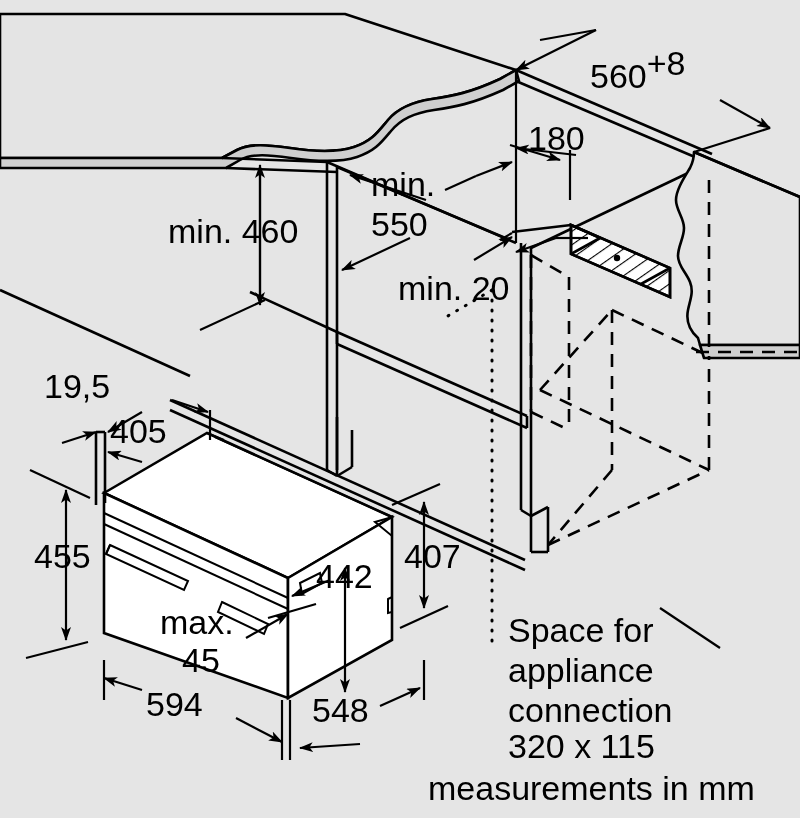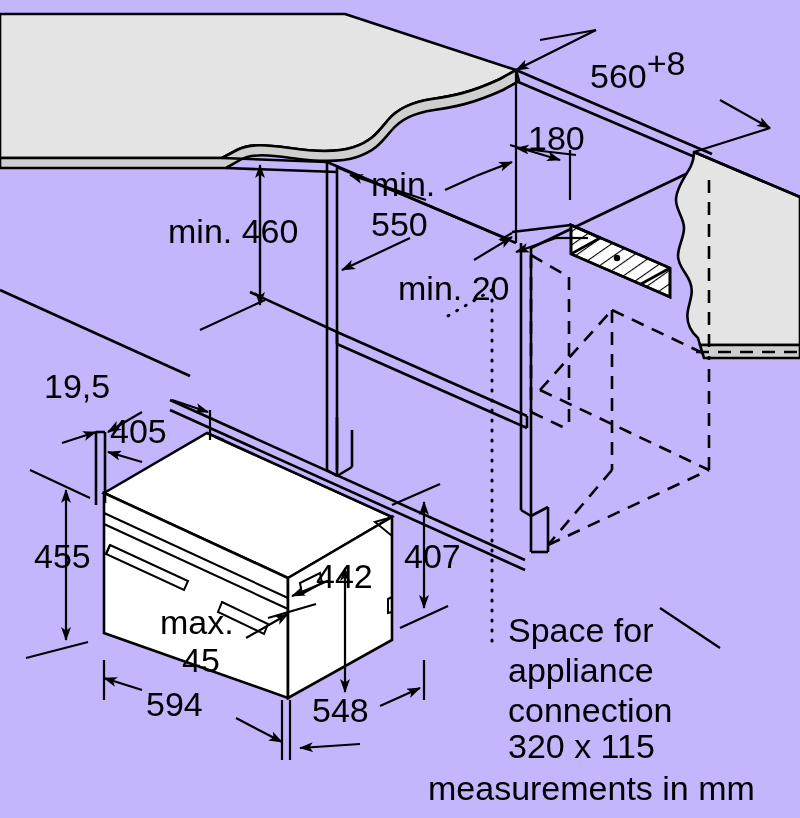--- a/index.html
+++ b/index.html
@@ -3,21 +3,21 @@
 <meta charset="utf-8">
 <title>Installation Diagram</title>
 <style>
   html,body{margin:0;padding:0;background:#ffffff;}
   body{
     font-family:"Liberation Sans", sans-serif;
     width:800px;height:818px;
     overflow:hidden;
     position:relative;
   }
-  #stage{position:relative;width:800px;height:818px;background:#c4b5fd;}
+  #stage{position:relative;width:800px;height:818px;background:#e5e5e5;}
   #stage svg{position:absolute;left:0;top:0;}
   .dim-label{
     font-family:"Liberation Sans", sans-serif;
     fill:#000;
     font-size:34px;
     white-space:pre;
   }
   .note-label{
     font-family:"Liberation Sans", sans-serif;
     fill:#000;

